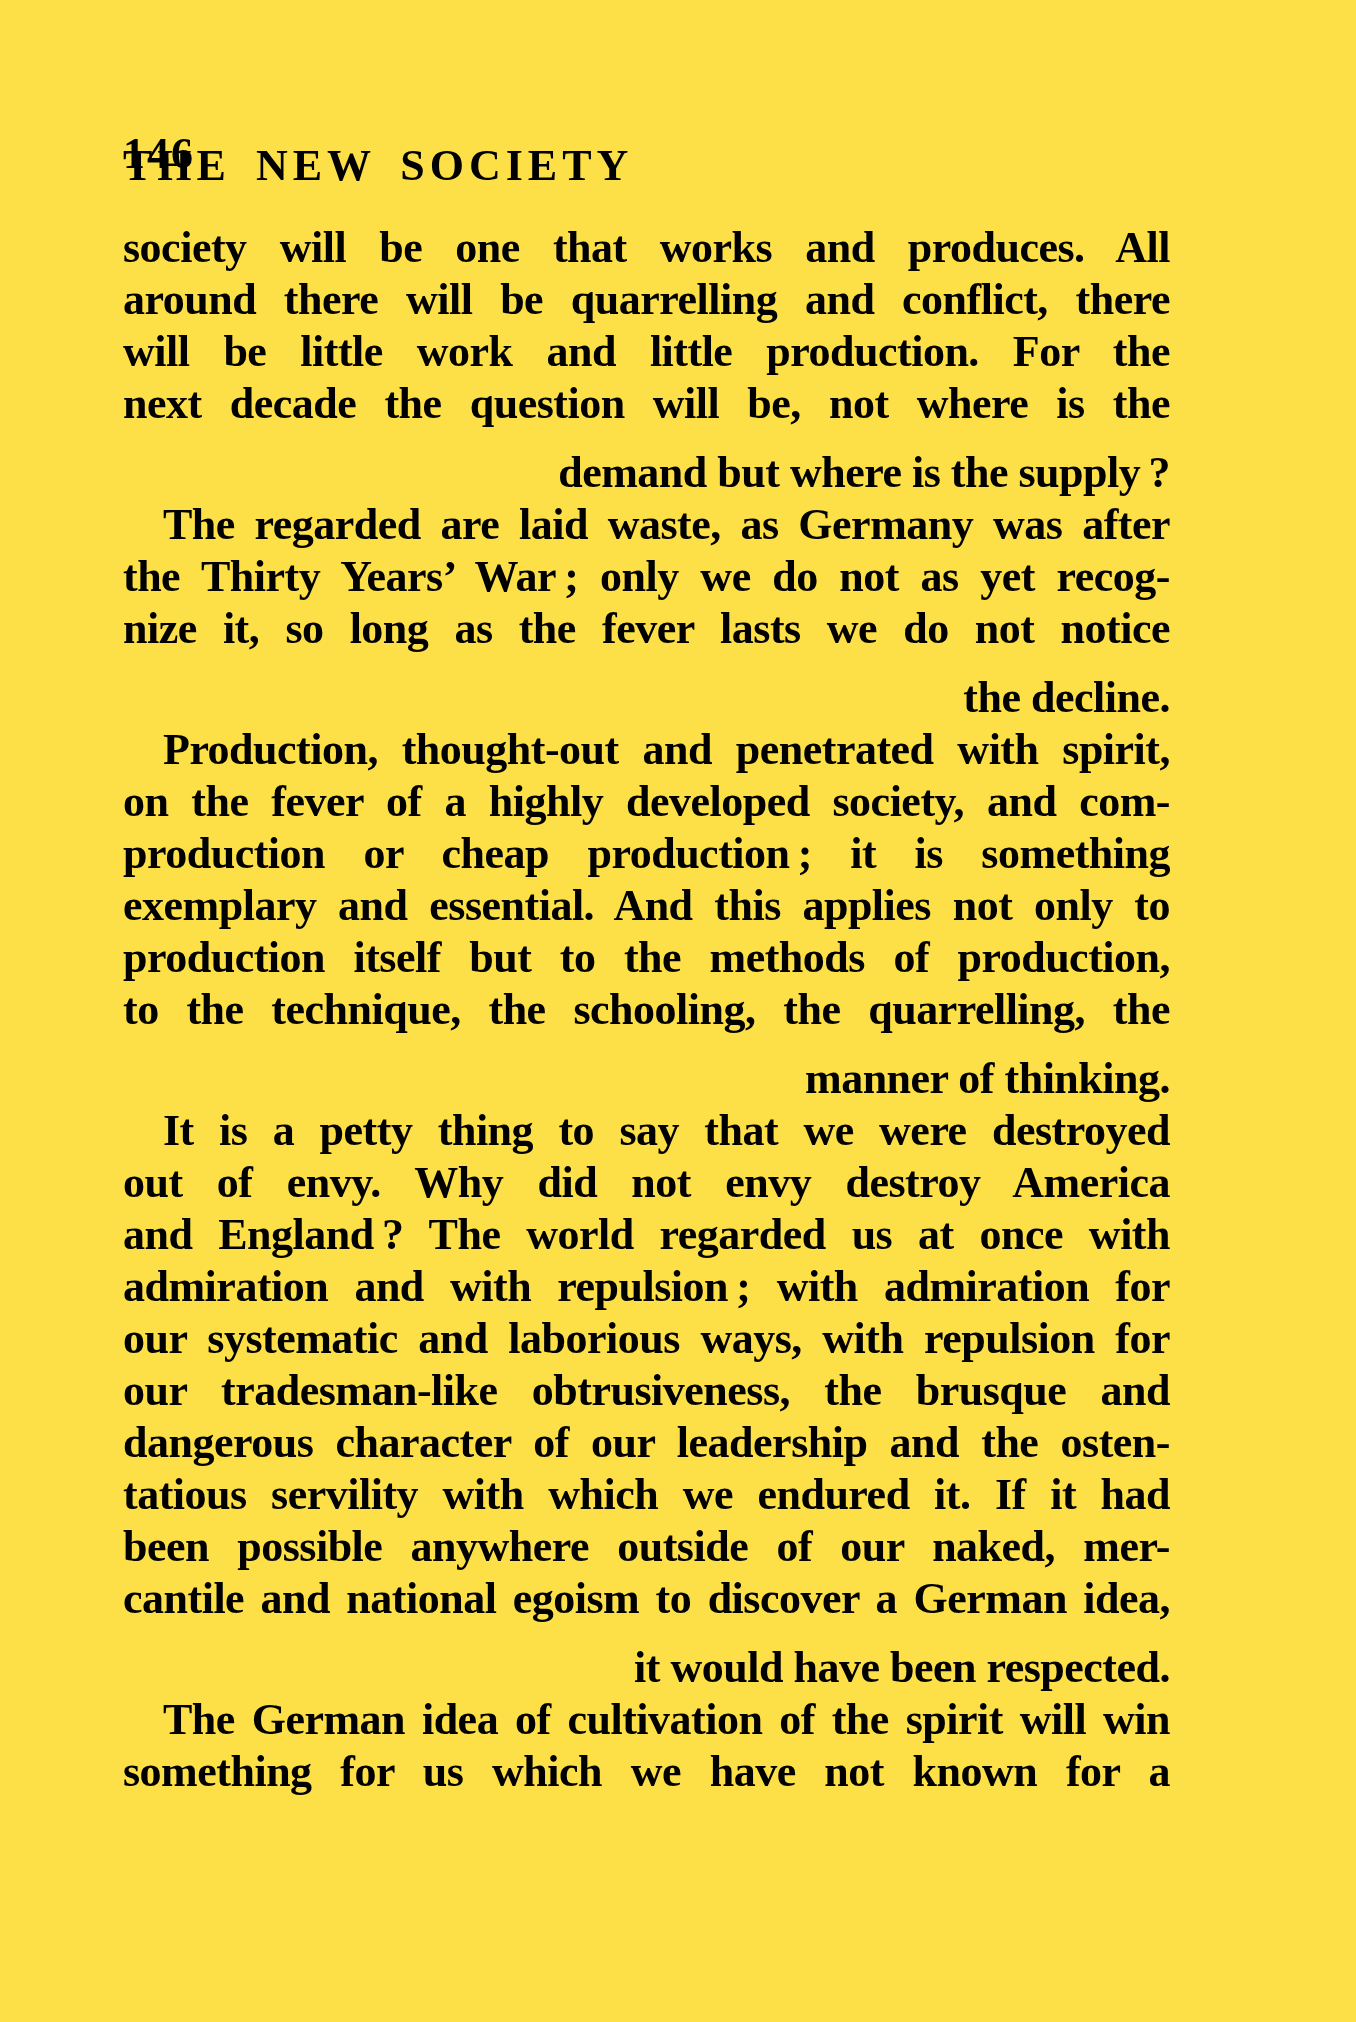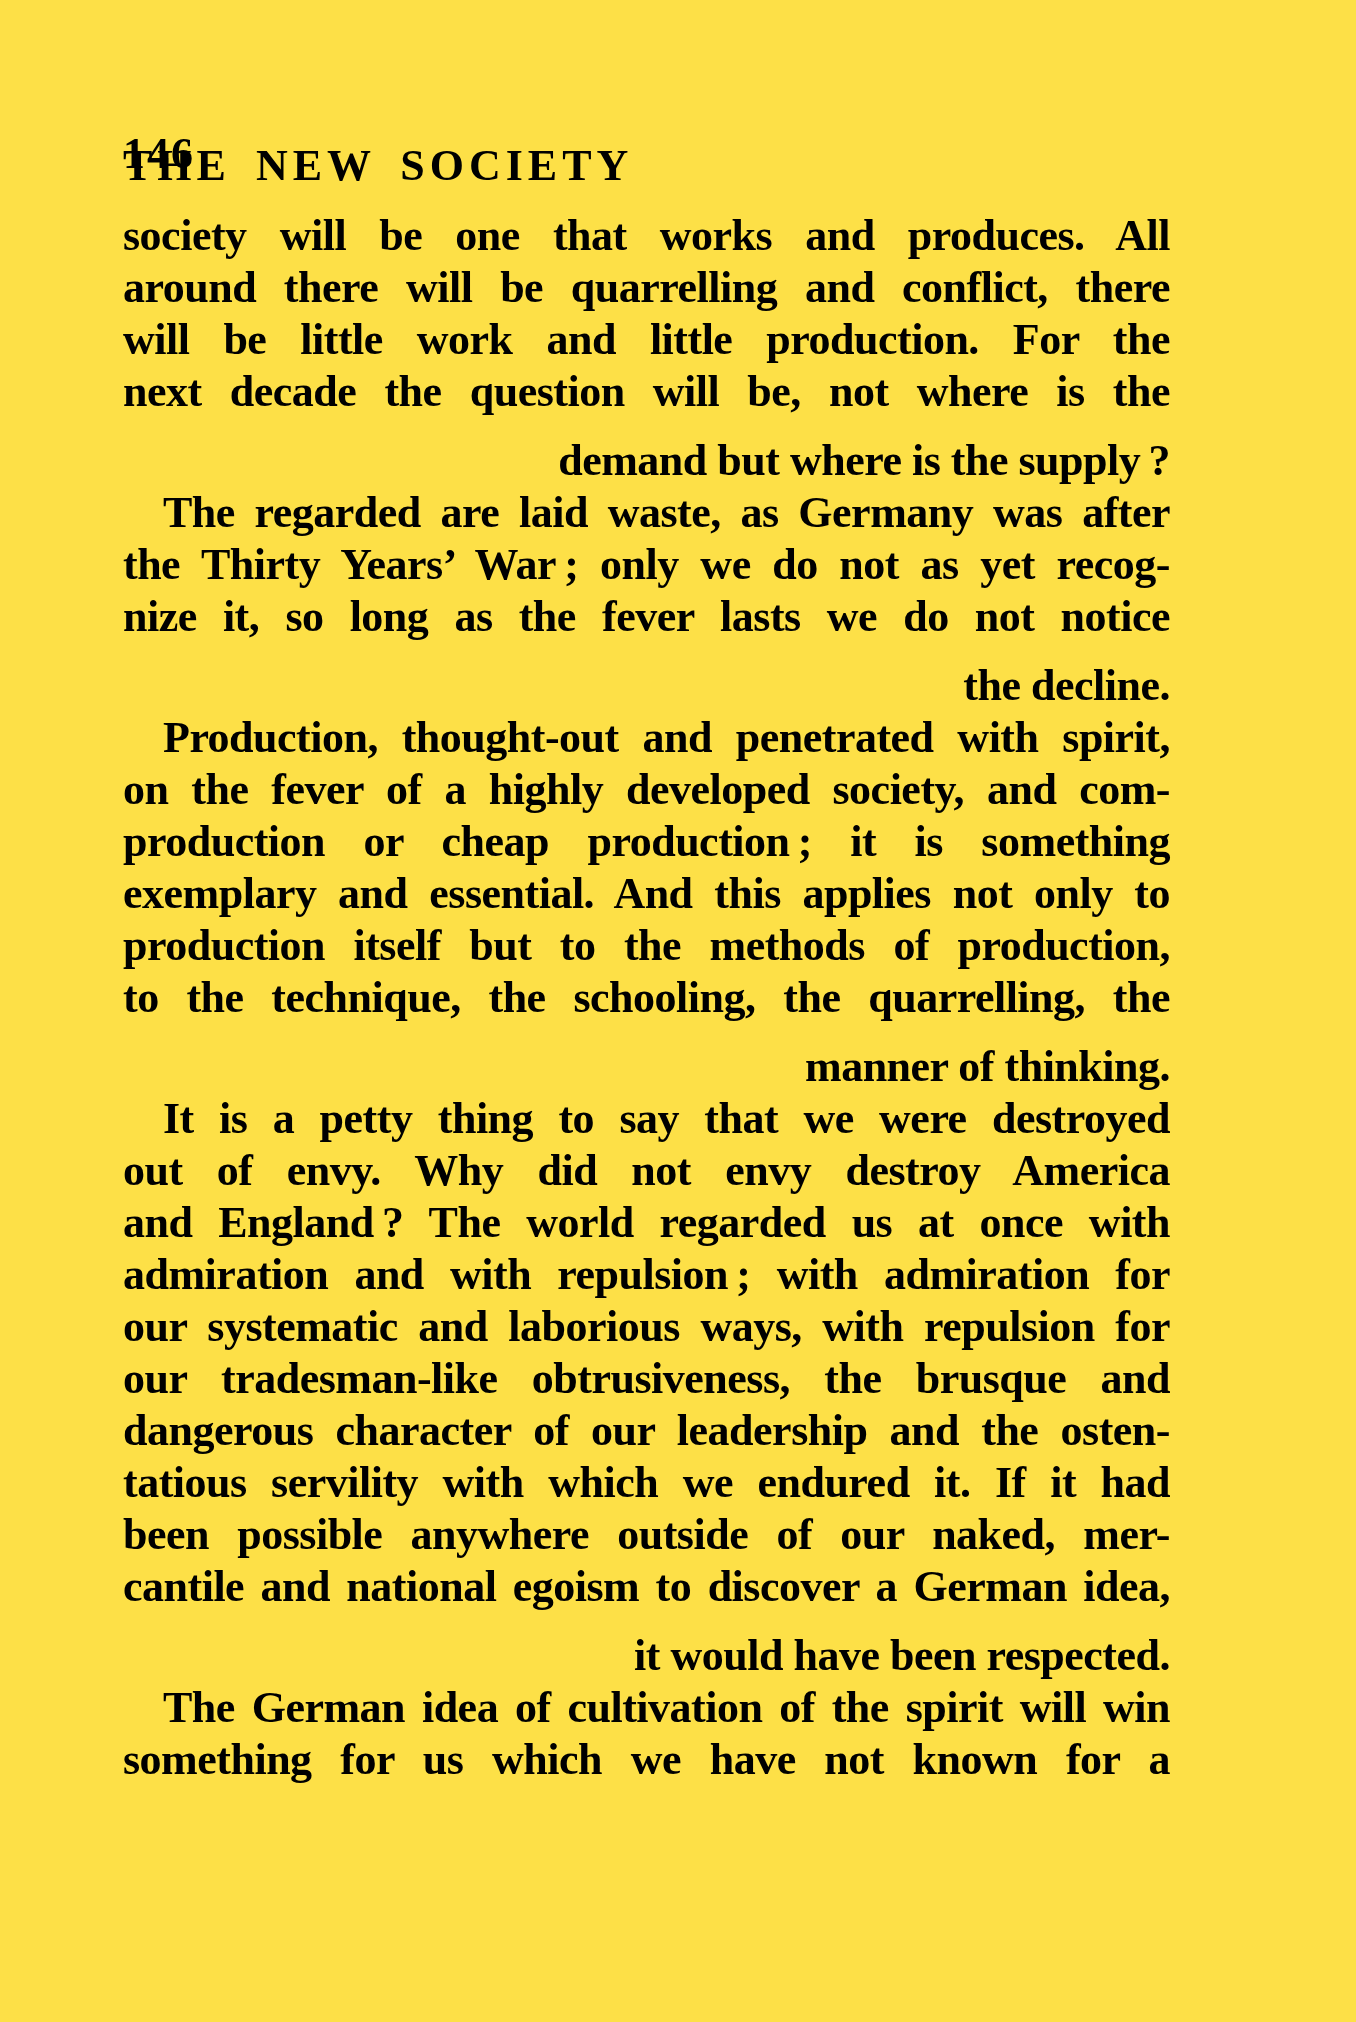--- a/index.html
+++ b/index.html
@@ -34,21 +34,21 @@
   }
   .running-title {
     text-align: left;
     letter-spacing: 5px;
     word-spacing: 9px;
     margin-top: 12px;
   }
   .page-body {
     position: absolute;
     left: 123px;
-    top: 210px;
+    top: 222px;
     width: 1047px;
   }
   .paragraph {
     margin: 0;
   }
   .line {
     height: 52px;
     line-height: 52px;
     font-size: 44px;
     font-weight: 700;

